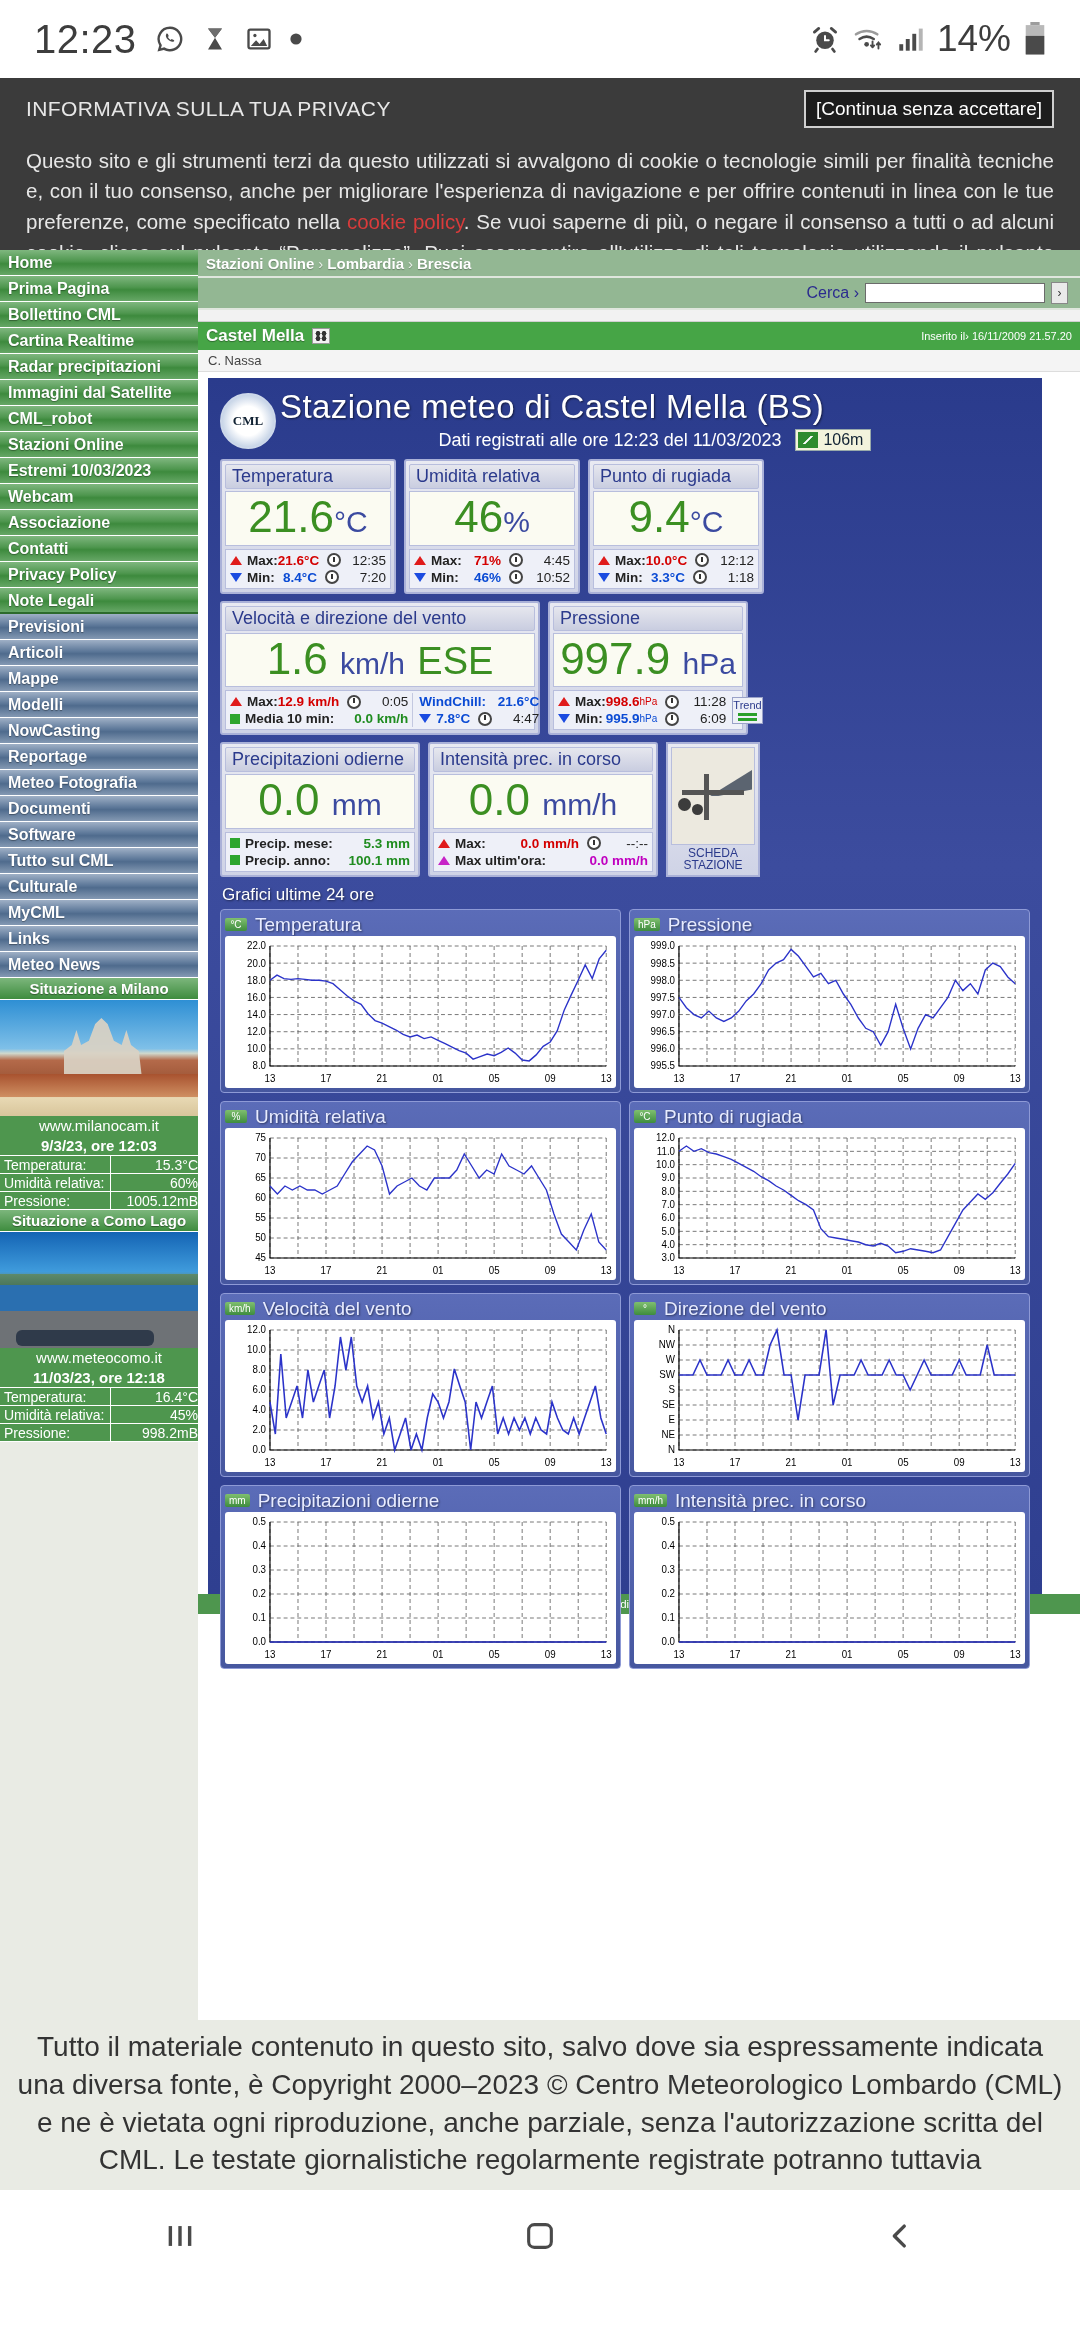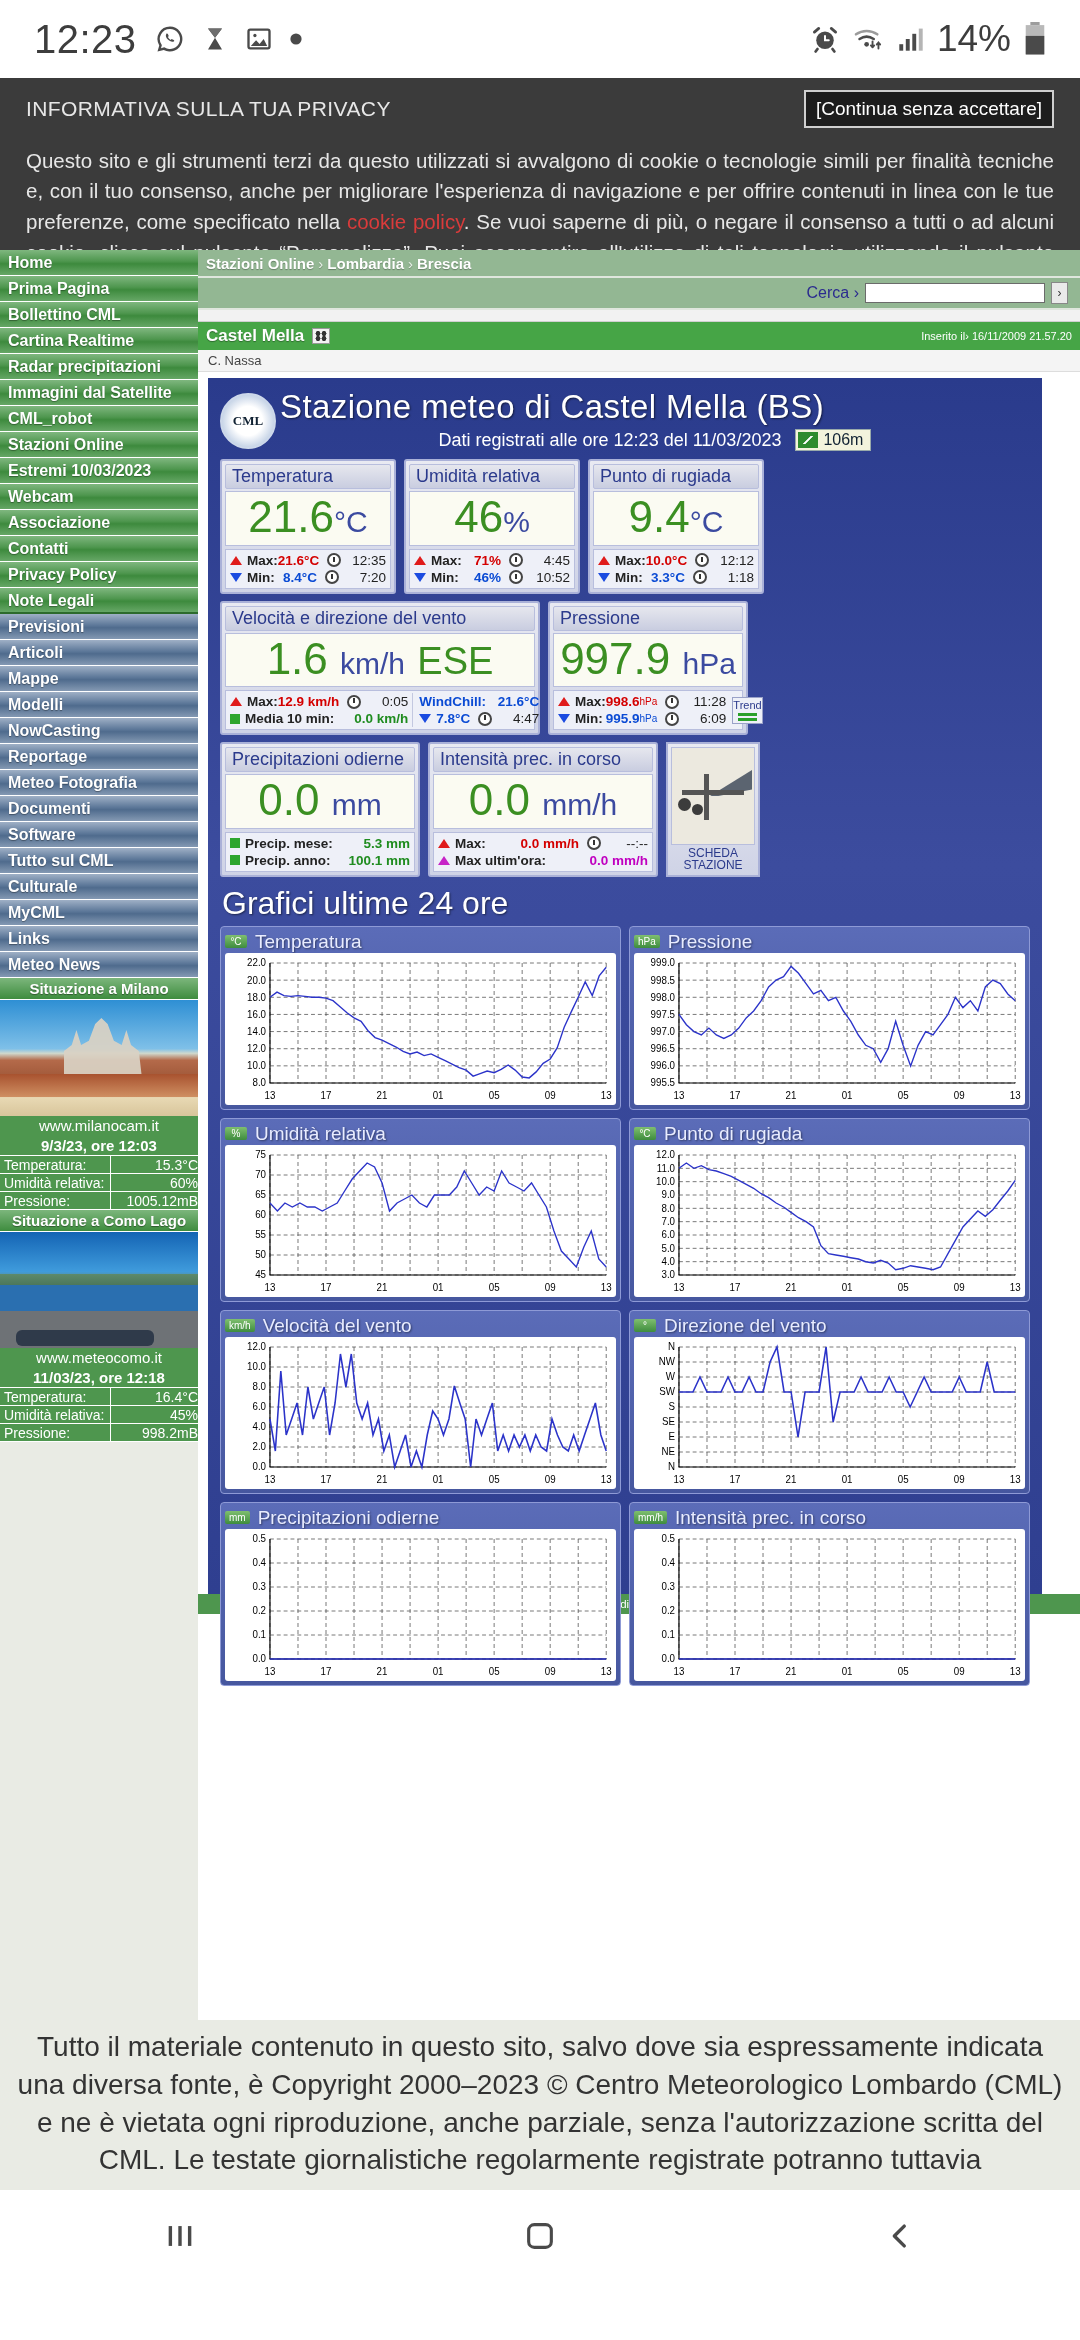--- a/index.html
+++ b/index.html
@@ -240,21 +240,21 @@
 
   .wind-split{ display:flex; gap:4px; }
   .wind-split > div{ flex:1; }
 
   .trend-box{ border:1px solid #9aa2c8; background:#eef0f8; width:40px; text-align:center;
               font-size:11px; color:#2b3a8c; margin-left:6px; padding:1px 0 2px 0;}
   .trend-box i{ display:block; height:3px; background:#2aa02a; margin:2px 5px 0 5px;}
 
   
   .charts-title{
-    color:#fff; font-size:32px; margin:8px 0 4px 2px;
+    color:#fff; font-size:17px; margin:8px 0 4px 2px;
     text-shadow:1px 1px 2px rgba(0,0,0,.5);
   }
   .chart-grid{ display:flex; flex-wrap:wrap; gap:8px; }
   .chart-card{
     width:calc(50% - 4px);
     background:linear-gradient(to bottom,#5b6cb8,#46579f);
     border:1px solid #8e9ad6; border-radius:4px; padding:4px; position:relative;
   }
   .chart-head{ display:flex; align-items:center; height:22px; }
   .unit-tag{

